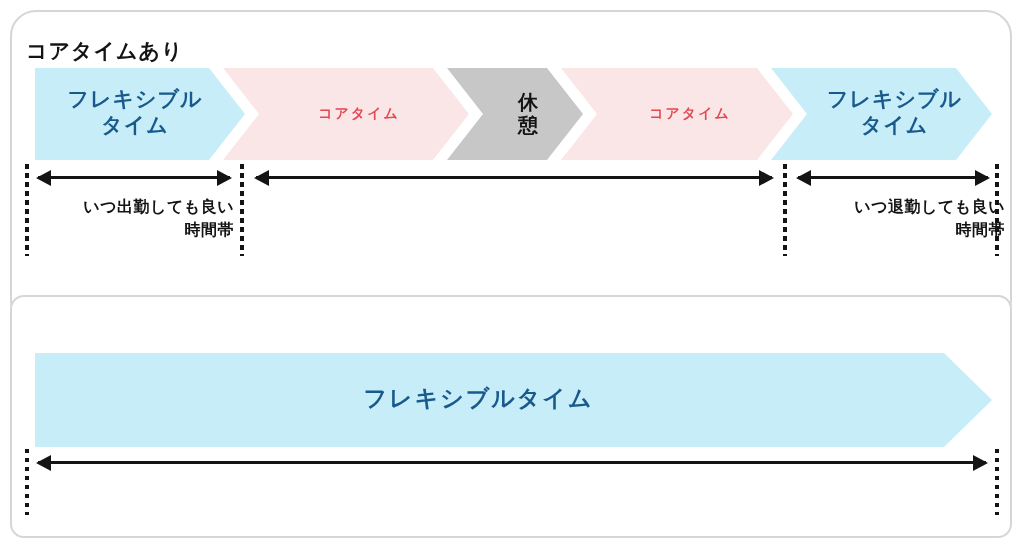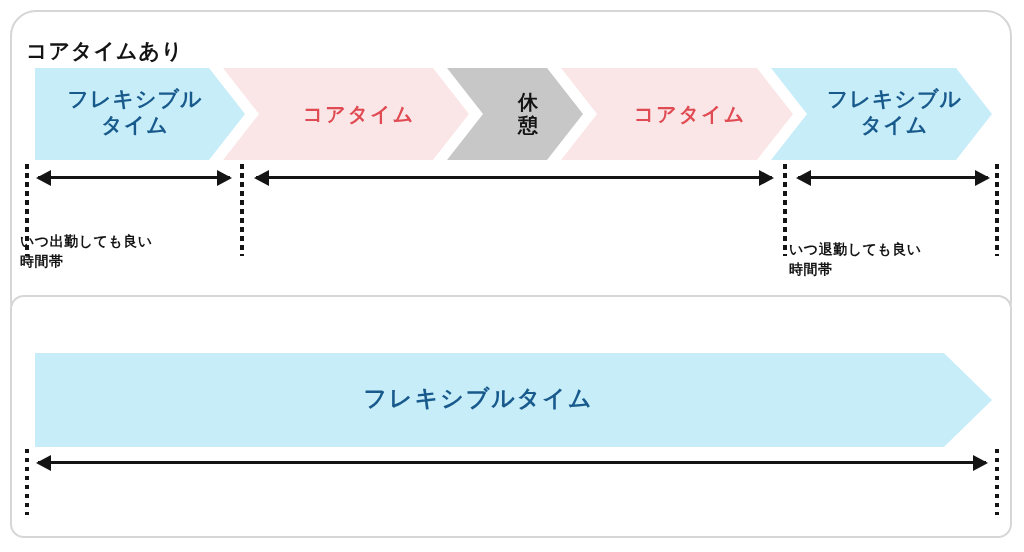--- a/index.html
+++ b/index.html
@@ -28,21 +28,21 @@
   .chev.c3{left:412px;width:136px;background:var(--c-gray,#c7c7c7);}
   .chev.c4{left:526px;width:232px;background:var(--c-pink,#fbe6e7);}
   .chev.c5{left:736px;width:221px;background:var(--c-cyan,#c7edf9);}
   .chev-label{
     display:flex;align-items:center;justify-content:center;height:100%;
     font-weight:bold;text-align:center;white-space:pre-line;line-height:1.25;
   }
   .chev-mid .chev-label{padding-left:26px;}
   .chev-first .chev-label{padding-right:10px;}
   .flex-text{color:var(--c-blue_text,#195a8c);font-size:21px;letter-spacing:1px;font-family:Liberation Mono, monospace;}
-  .core-text{color:var(--c-red_text,#e04a52);font-size:20px;letter-spacing:2px;}
+  .core-text{color:var(--c-red_text,#e04a52);font-size:14px;letter-spacing:2px;}
   .break-text{color:var(--c-ink,#141414);font-size:20px;line-height:1.15;letter-spacing:0;}
   
   .big-arrow{
     position:absolute;left:23px;top:56px;width:957px;height:94px;
     background:var(--c-cyan,#c7edf9);
     clip-path:polygon(0 0,calc(100% - 48px) 0,100% 50%,calc(100% - 48px) 100%,0 100%);
   }
   .big-arrow .chev-label{padding-right:70px;font-size:23px;letter-spacing:2px;}
   
   .vdots{
@@ -54,22 +54,22 @@
   
   .harrow{position:absolute;height:0;border-top:3.5px solid var(--c-ink,#141414);}
   .harrow::before,.harrow::after{
     content:"";position:absolute;top:-9.5px;width:0;height:0;
     border-top:8px solid transparent;border-bottom:8px solid transparent;
   }
   .harrow::before{left:-2px;border-right:15px solid var(--c-ink,#141414);}
   .harrow::after{right:-2px;border-left:15px solid var(--c-ink,#141414);}
   
   .range-label{
-    position:absolute;font-weight:bold;font-size:14px;line-height:1.45;
-    text-align:left;white-space:pre-line;color:var(--c-ink,#141414);letter-spacing:0.5px;margin-top:36px;
+    position:absolute;font-weight:bold;font-size:16px;line-height:1.45;
+    text-align:right;white-space:pre-line;color:var(--c-ink,#141414);letter-spacing:0.5px;
   }
 </style>
 </head>
 <body>
 
 <section class="panel panel-1">
   <h2 class="panel-title">コアタイムあり</h2>
 
   <div class="band">
     <div class="chev chev-first c1">
@@ -96,21 +96,21 @@
   <div class="vdots" style="left:228px"></div>
   <div class="vdots" style="left:771px"></div>
   <div class="vdots" style="left:983px"></div>
 
   <div class="harrow" style="left:26px;top:164px;width:192px"></div>
   <div class="harrow" style="left:244px;top:164px;width:516px"></div>
   <div class="harrow" style="left:786px;top:164px;width:190px"></div>
 
   <div class="range-label" style="left:8px;top:183px;width:214px">いつ出勤しても良い
 時間帯</div>
-  <div class="range-label" style="left:777px;top:191px;width:216px">いつ退勤しても良い
+  <div class="range-label" style="left:777px;top:183px;width:216px">いつ退勤しても良い
 時間帯</div>
 </section>
 
 <section class="panel panel-2">
 
   <div class="big-arrow">
     <div class="chev-label flex-text">フレキシブルタイム</div>
   </div>
 
   <div class="vdots" style="left:13px"></div>

